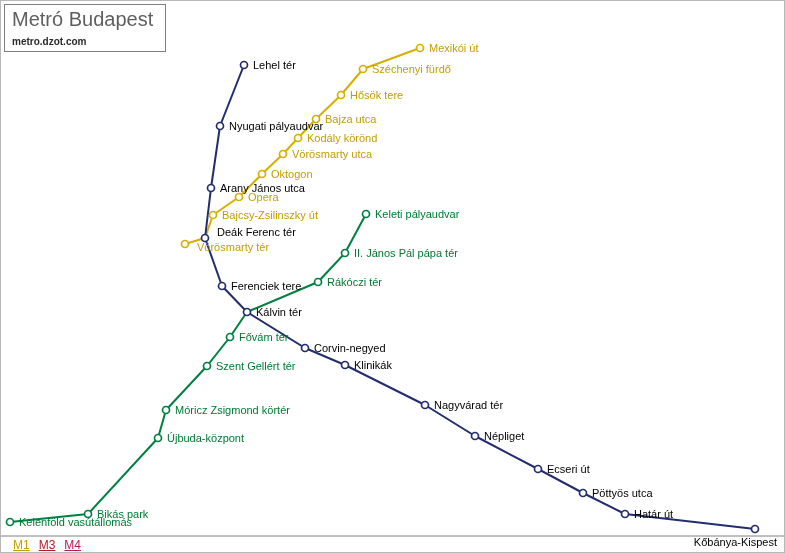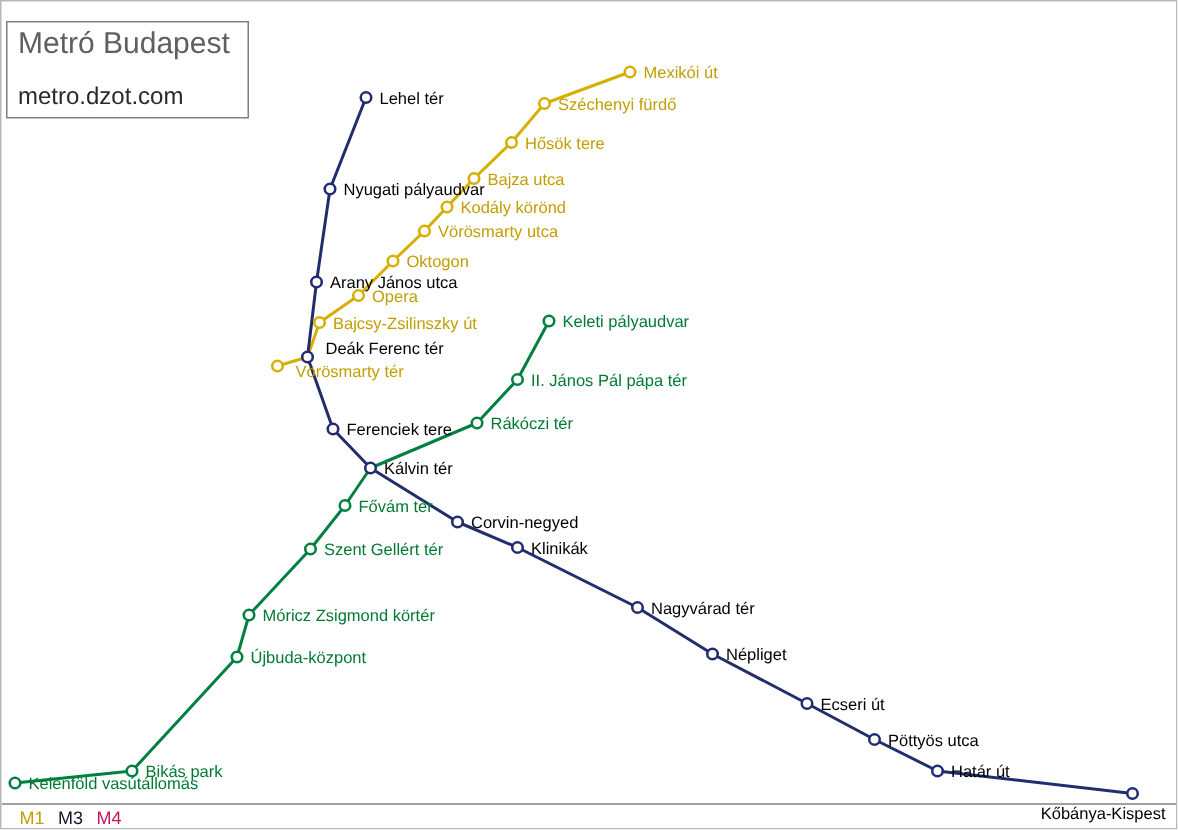--- a/index.html
+++ b/index.html
@@ -4,27 +4,27 @@
 <style>
   html,body{margin:0;padding:0;background:#fff;}
   #screen{
     position:relative;width:785px;height:553px;box-sizing:border-box;
     background:#ffffff;border:1px solid #b8b8b8;overflow:hidden;
     font-family:"Liberation Sans",sans-serif;
   }
   #metro-map{position:absolute;left:0;top:0;display:block;}
   .station-label{font-family:"Liberation Sans",sans-serif;font-size:11px;}
   .title-box{
-    position:absolute;left:3px;top:13px;background:#ffffff;
+    position:absolute;left:3px;top:3px;background:#ffffff;
     border:1px solid #7f7f7f;padding:2px 12px 4px 7px;z-index:2;
   }
   .title{font-size:20px;color:#5f5f5f;line-height:24px;}
-  .subtitle{font-size:16px;color:#2a2a2a;margin-top:15px;cursor:pointer;}
+  .subtitle{font-size:10px;color:#2a2a2a;margin-top:5px;cursor:pointer;font-weight:bold;}
   .line-links{position:absolute;left:12px;top:537px;z-index:2;font-size:12px;}
-  .line-links a{margin-right:9px;cursor:pointer;}
+  .line-links a{text-decoration:underline;margin-right:9px;cursor:pointer;}
 </style>
 </head>
 <body>
 
 <div id="screen">
 
   <svg id="metro-map" xmlns="http://www.w3.org/2000/svg" width="785" height="553" viewBox="0 0 785 553">
       <line x1="0" y1="535" x2="785" y2="535" stroke="#808080" stroke-width="1"></line>
       <polyline points="184,243 204,237 212,214 238,196 261,173 282,153 297,137 315,118 340,94 362,68 419,47" fill="none" stroke="#d6af00" stroke-width="2" stroke-linejoin="round"></polyline>
       <polyline points="243,64 219,125 210,187 204,237 221,285 246,311 304,347 344,364 424,404 474,435 537,468 582,492 624,513 754,528" fill="none" stroke="#222d6d" stroke-width="2" stroke-linejoin="round"></polyline>
@@ -95,15 +95,15 @@
       <text x="353" y="256" fill="#007a33" class="station-label">II. János Pál pápa tér</text>
       <circle cx="365" cy="213" r="3.5" fill="#ffffff" stroke="#008040" stroke-width="1.7"></circle>
       <text x="374" y="217" fill="#007a33" class="station-label">Keleti pályaudvar</text>
     </svg>
 
   <div class="title-box">
     <div class="title">Metró Budapest</div>
     <div class="subtitle">metro.dzot.com</div>
   </div>
 
-  <div class="line-links"><a style="color: rgb(194, 158, 0);">M1</a><a style="color: #0f172a;">M3</a><a style="color: #be185d;">M4</a></div>
+  <div class="line-links"><a style="color: rgb(194, 158, 0);">M1</a><a style="color: #b91c1c;">M3</a><a style="color: #be185d;">M4</a></div>
 
 </div>
 
 </body></html>

